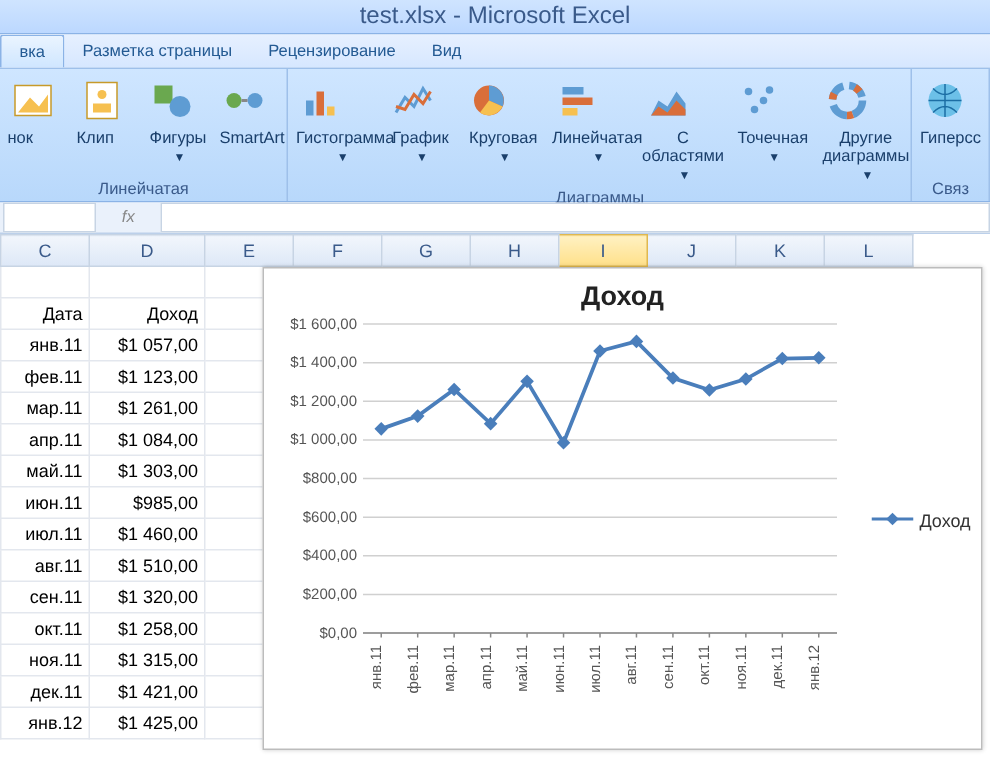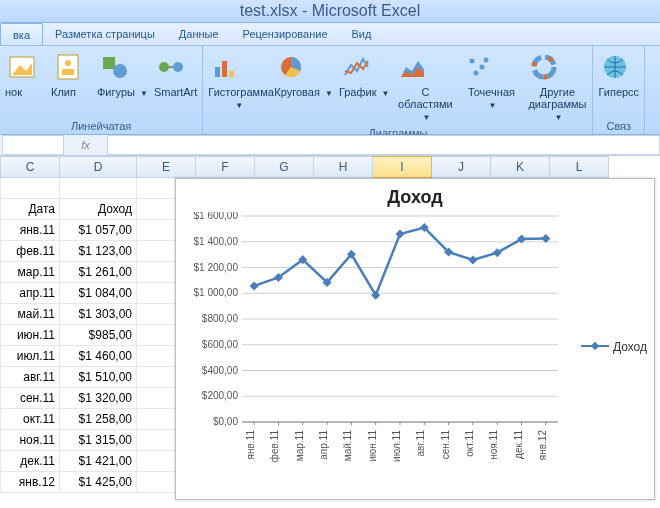--- a/index.html
+++ b/index.html
@@ -173,21 +173,20 @@
 </head>
 <body>
 
 <div class="titlebar">
   <span>test.xlsx - Microsoft Excel</span>
 </div>
 
 <div class="tabs" id="tabs-row">
     <div class="tab active">вка</div>
     <div class="tab">Разметка страницы</div>
-    <div class="tab">Данные</div>
     <div class="tab">Рецензирование</div>
     <div class="tab">Вид</div>
   </div>
 
 <div class="ribbon" id="ribbon-row">
     <div class="group">
       <div class="group-buttons">
         <div class="rbtn">
           <div class="ico">
             <svg width="32" height="32" viewBox="0 0 32 32">
@@ -237,35 +236,45 @@
               <rect x="6" y="16" width="5" height="10" fill="#5e9cd3"></rect>
               <rect x="13" y="10" width="5" height="16" fill="#d96e3a"></rect>
               <rect x="20" y="20" width="5" height="6" fill="#f6c050"></rect>
             </svg>
           </div>
           <span class="lbl">Гистограмма <span class="dd">▼</span></span>
         </div>
         <div class="rbtn">
           <div class="ico">
             <svg width="32" height="32" viewBox="0 0 32 32">
+              <polyline points="5,24 11,14 17,20 23,8 28,16" fill="none" stroke="#5e9cd3" stroke-width="2"></polyline>
+              <polyline points="5,20 11,22 17,12 23,18 28,10" fill="none" stroke="#d96e3a" stroke-width="2"></polyline>
+            </svg>
+          </div>
+          <span class="lbl">График <span class="dd">▼</span></span>
+        </div>
+        <div class="rbtn">
+          <div class="ico">
+            <svg width="32" height="32" viewBox="0 0 32 32">
               <circle cx="16" cy="16" r="10" fill="#d96e3a"></circle>
               <path d="M16 16 L16 6 A10 10 0 0 1 25 20 Z" fill="#5e9cd3"></path>
               <path d="M16 16 L25 20 A10 10 0 0 1 10 24 Z" fill="#f6c050"></path>
             </svg>
           </div>
           <span class="lbl">Круговая <span class="dd">▼</span></span>
         </div>
         <div class="rbtn">
           <div class="ico">
             <svg width="32" height="32" viewBox="0 0 32 32">
-              <polyline points="5,24 11,14 17,20 23,8 28,16" fill="none" stroke="#5e9cd3" stroke-width="2"></polyline>
-              <polyline points="5,20 11,22 17,12 23,18 28,10" fill="none" stroke="#d96e3a" stroke-width="2"></polyline>
-            </svg>
-          </div>
-          <span class="lbl">График <span class="dd">▼</span></span>
+              <rect x="6" y="7" width="14" height="5" fill="#5e9cd3"></rect>
+              <rect x="6" y="14" width="20" height="5" fill="#d96e3a"></rect>
+              <rect x="6" y="21" width="10" height="5" fill="#f6c050"></rect>
+            </svg>
+          </div>
+          <span class="lbl">Линейчатая <span class="dd">▼</span></span>
         </div>
         <div class="rbtn">
           <div class="ico">
             <svg width="32" height="32" viewBox="0 0 32 32">
               <polygon points="5,26 10,16 16,20 22,10 28,18 28,26" fill="#5e9cd3"></polygon>
               <polygon points="5,26 10,20 16,24 22,16 28,22 28,26" fill="#d96e3a"></polygon>
             </svg>
           </div>
           <span class="lbl">С<br>областями <span class="dd">▼</span></span>
         </div>

